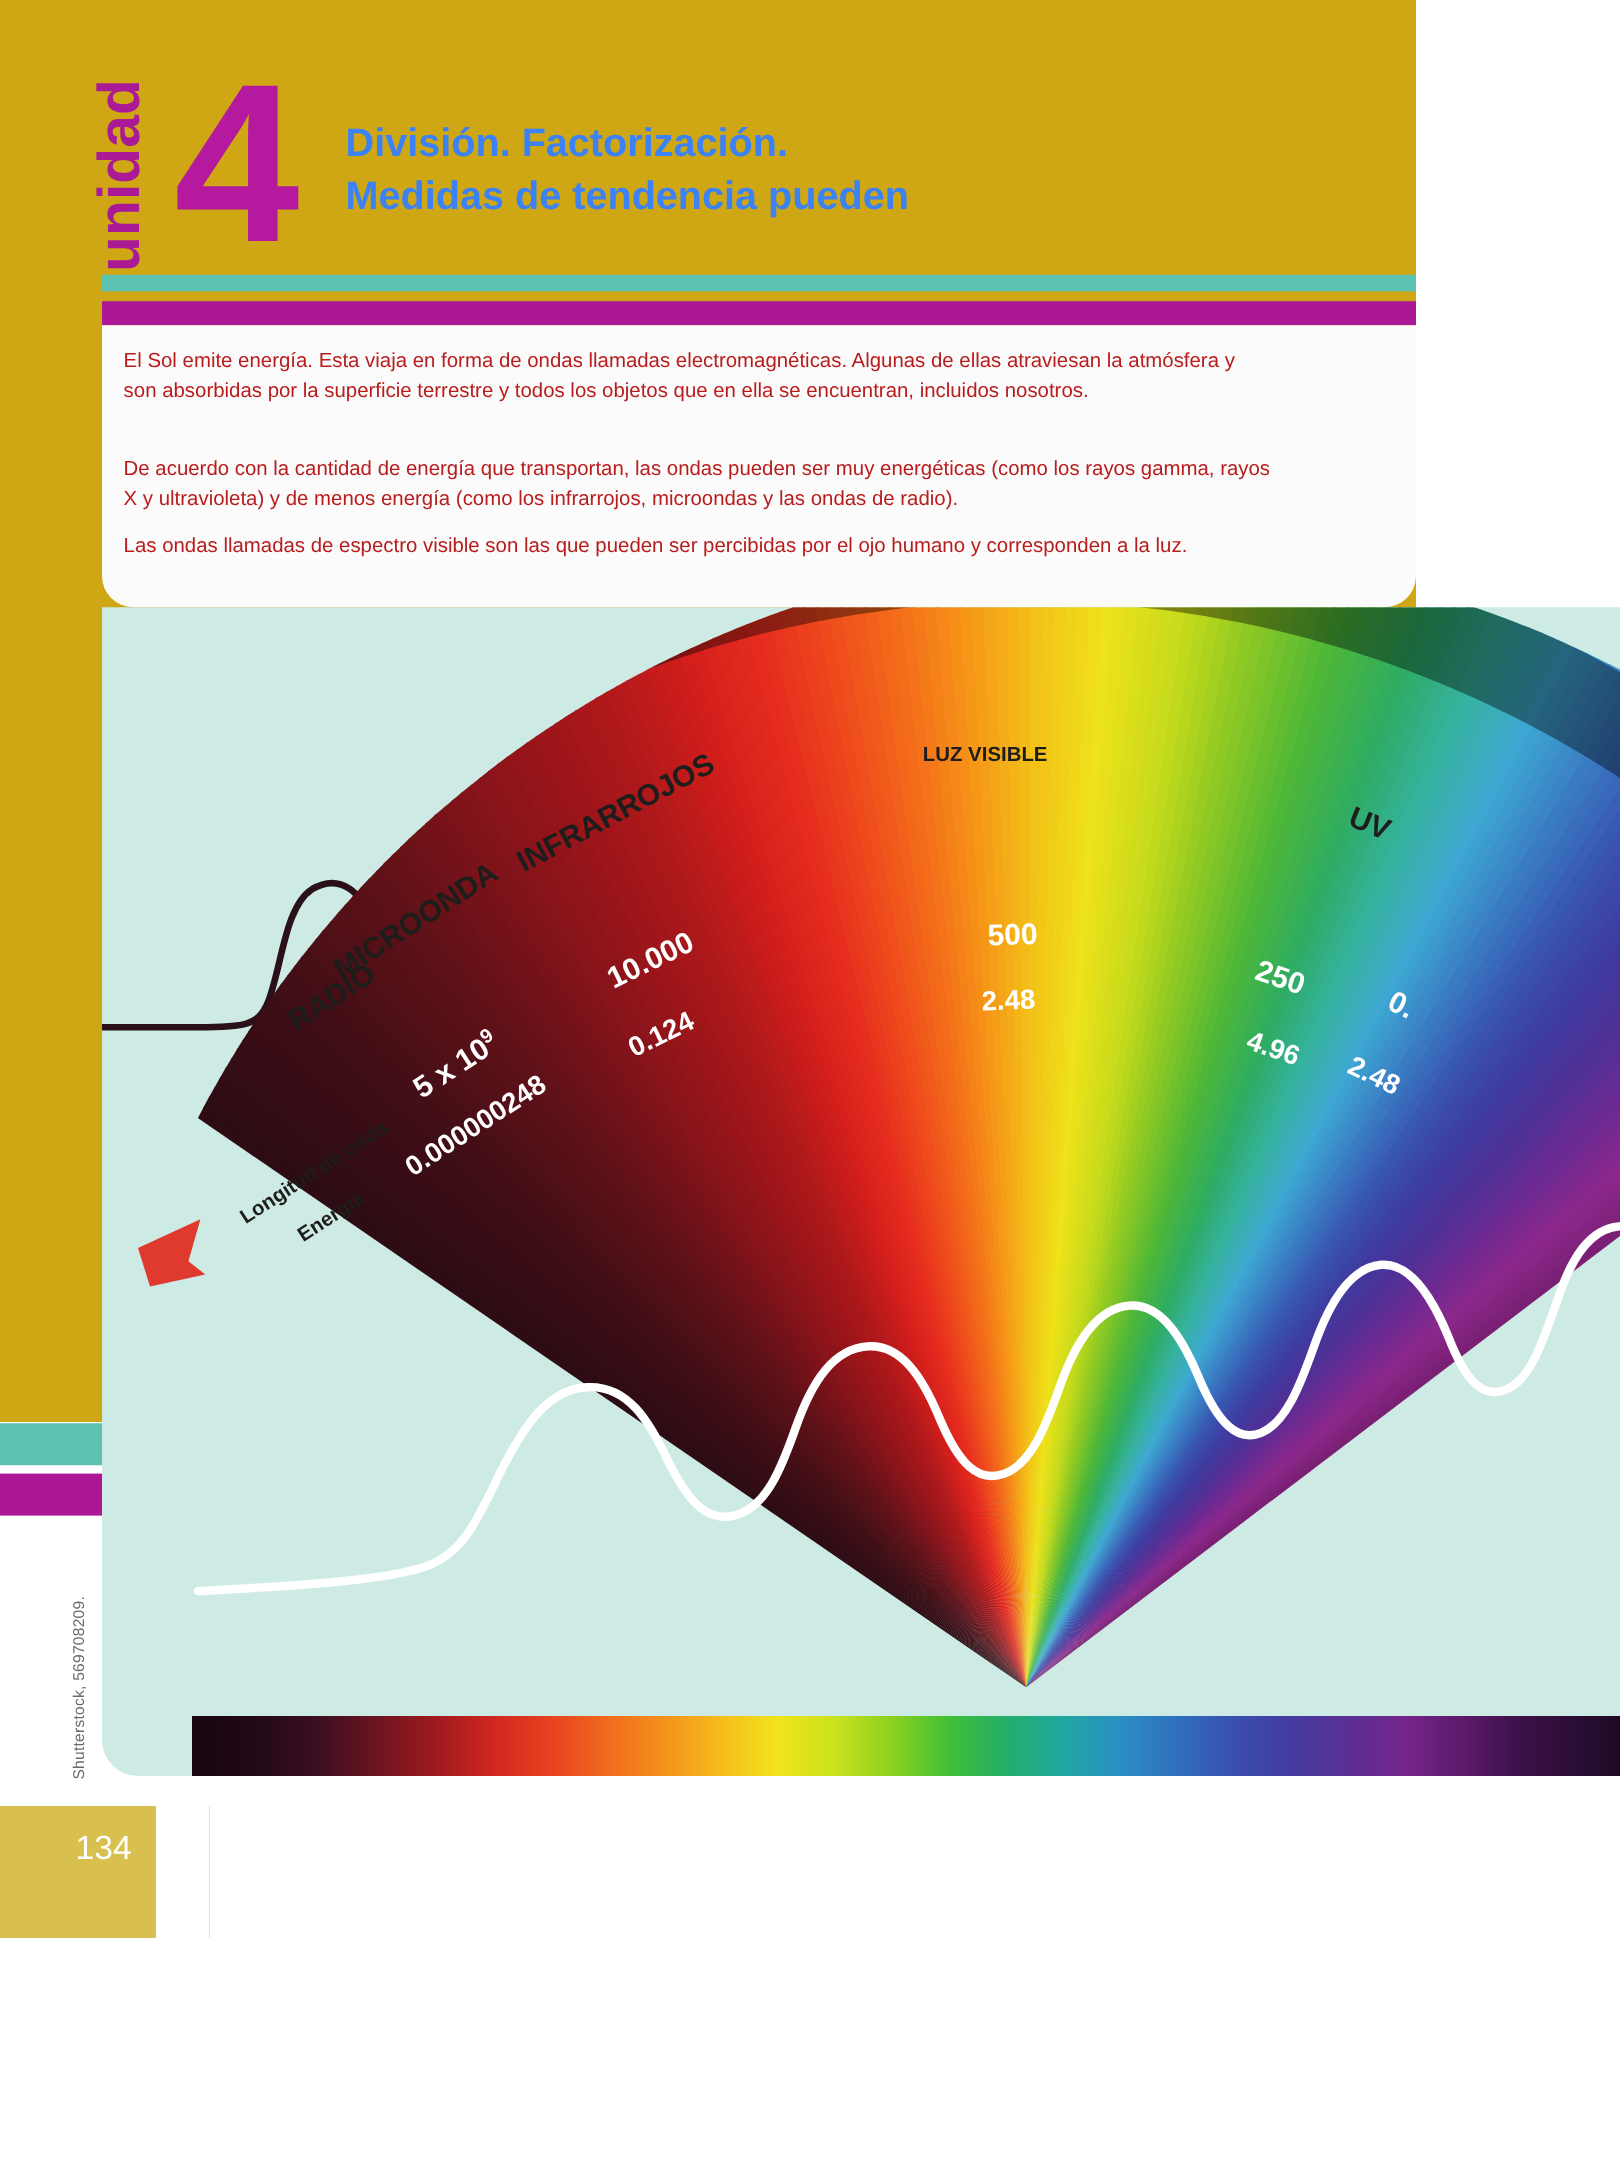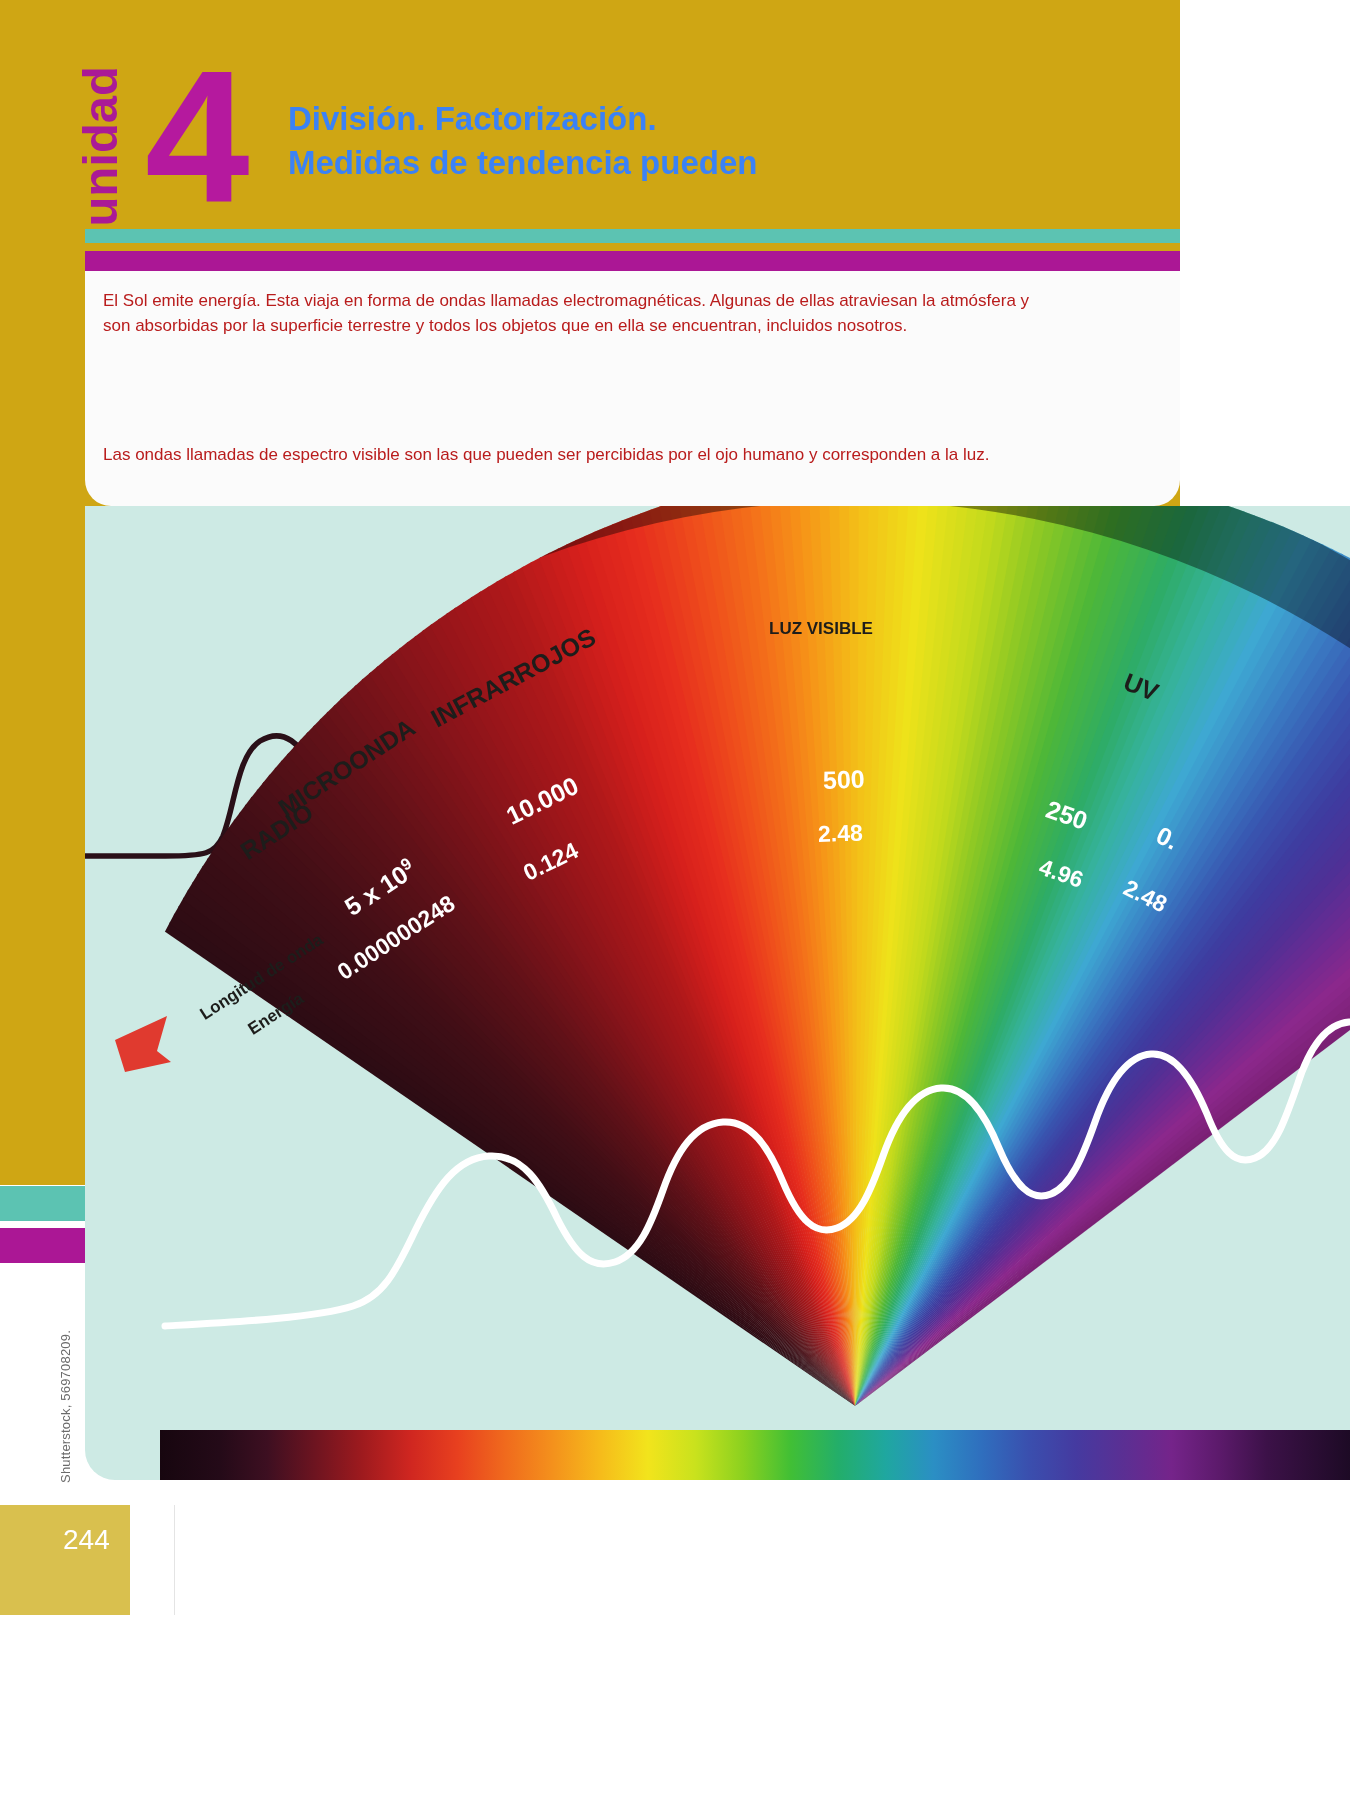--- a/index.html
+++ b/index.html
@@ -122,20 +122,21 @@
     <div>División. Factorización.</div>
     <div>Medidas de tendencia pueden</div>
   </div>
 
   <div class="rule-teal"></div>
   <div class="rule-gold"></div>
   <div class="rule-magenta"></div>
 
   <div class="text-card">
     <p class="p1">El Sol emite energía. Esta viaja en forma de ondas llamadas electromagnéticas. Algunas de ellas atraviesan la atmósfera y son absorbidas por la superficie terrestre y todos los objetos que en ella se encuentran, incluidos nosotros.</p>
+    <p class="p2">De acuerdo con la cantidad de energía que transportan, las ondas pueden ser muy energéticas (como los rayos gamma, rayos X y ultravioleta) y de menos energía (como los infrarrojos, microondas y las ondas de radio).</p>
     <p class="p3">Las ondas llamadas de espectro visible son las que pueden ser percibidas por el ojo humano y corresponden a la luz.</p>
   </div>
 
   <div class="figure">
     <svg class="fig-svg" viewBox="0 0 1265 974" preserveAspectRatio="none">
       <defs>
         <linearGradient id="gBlack" x1="0" y1="0" x2="1" y2="0">
           <stop offset="0" stop-color="#2d0c14"></stop>
             <stop offset="1" stop-color="#4a1018"></stop>
         </linearGradient>
@@ -407,16 +408,16 @@
   <div class="strip"></div>
 
   <div class="side-gold"></div>
   <div class="tab-teal"></div>
   <div class="tab-magenta"></div>
 
   <div class="credit">Shutterstock, 569708209.</div>
 
   <div class="bottom-white"></div>
   <div class="page-num-box"></div>
-  <div class="page-num">244</div>
+  <div class="page-num">134</div>
   <div class="bottom-divider"></div>
 
 </div>
 
 </body></html>

